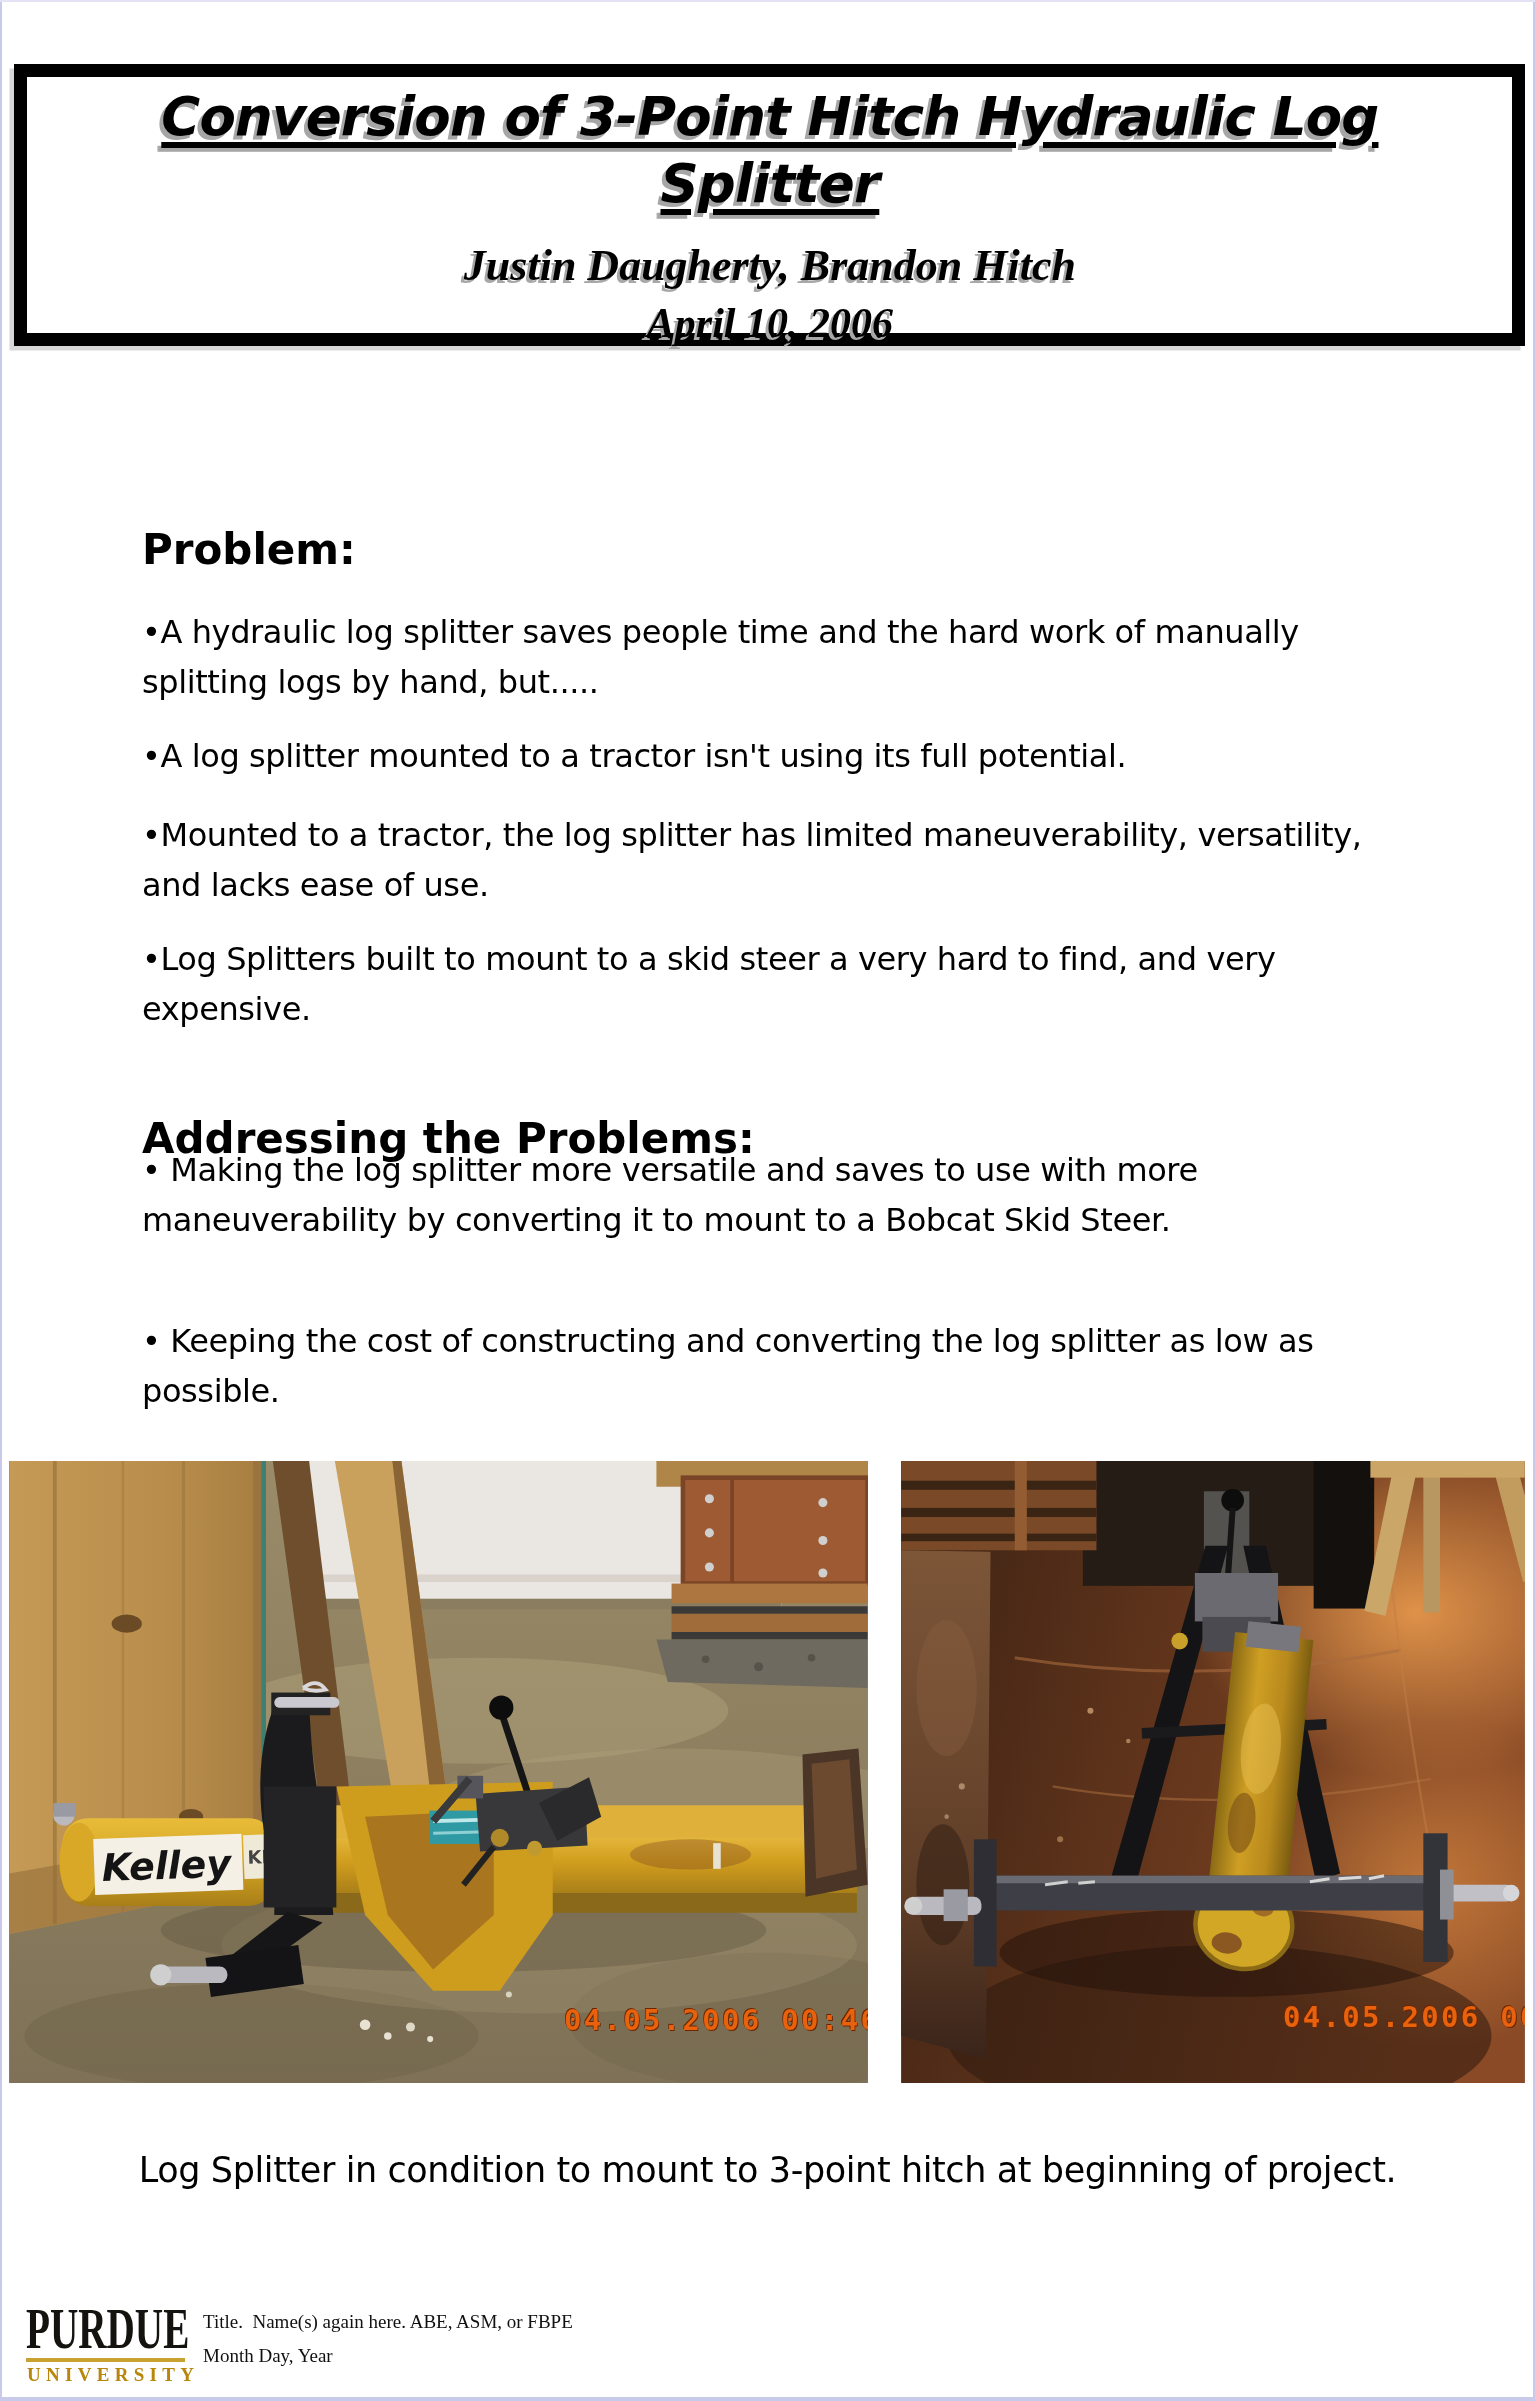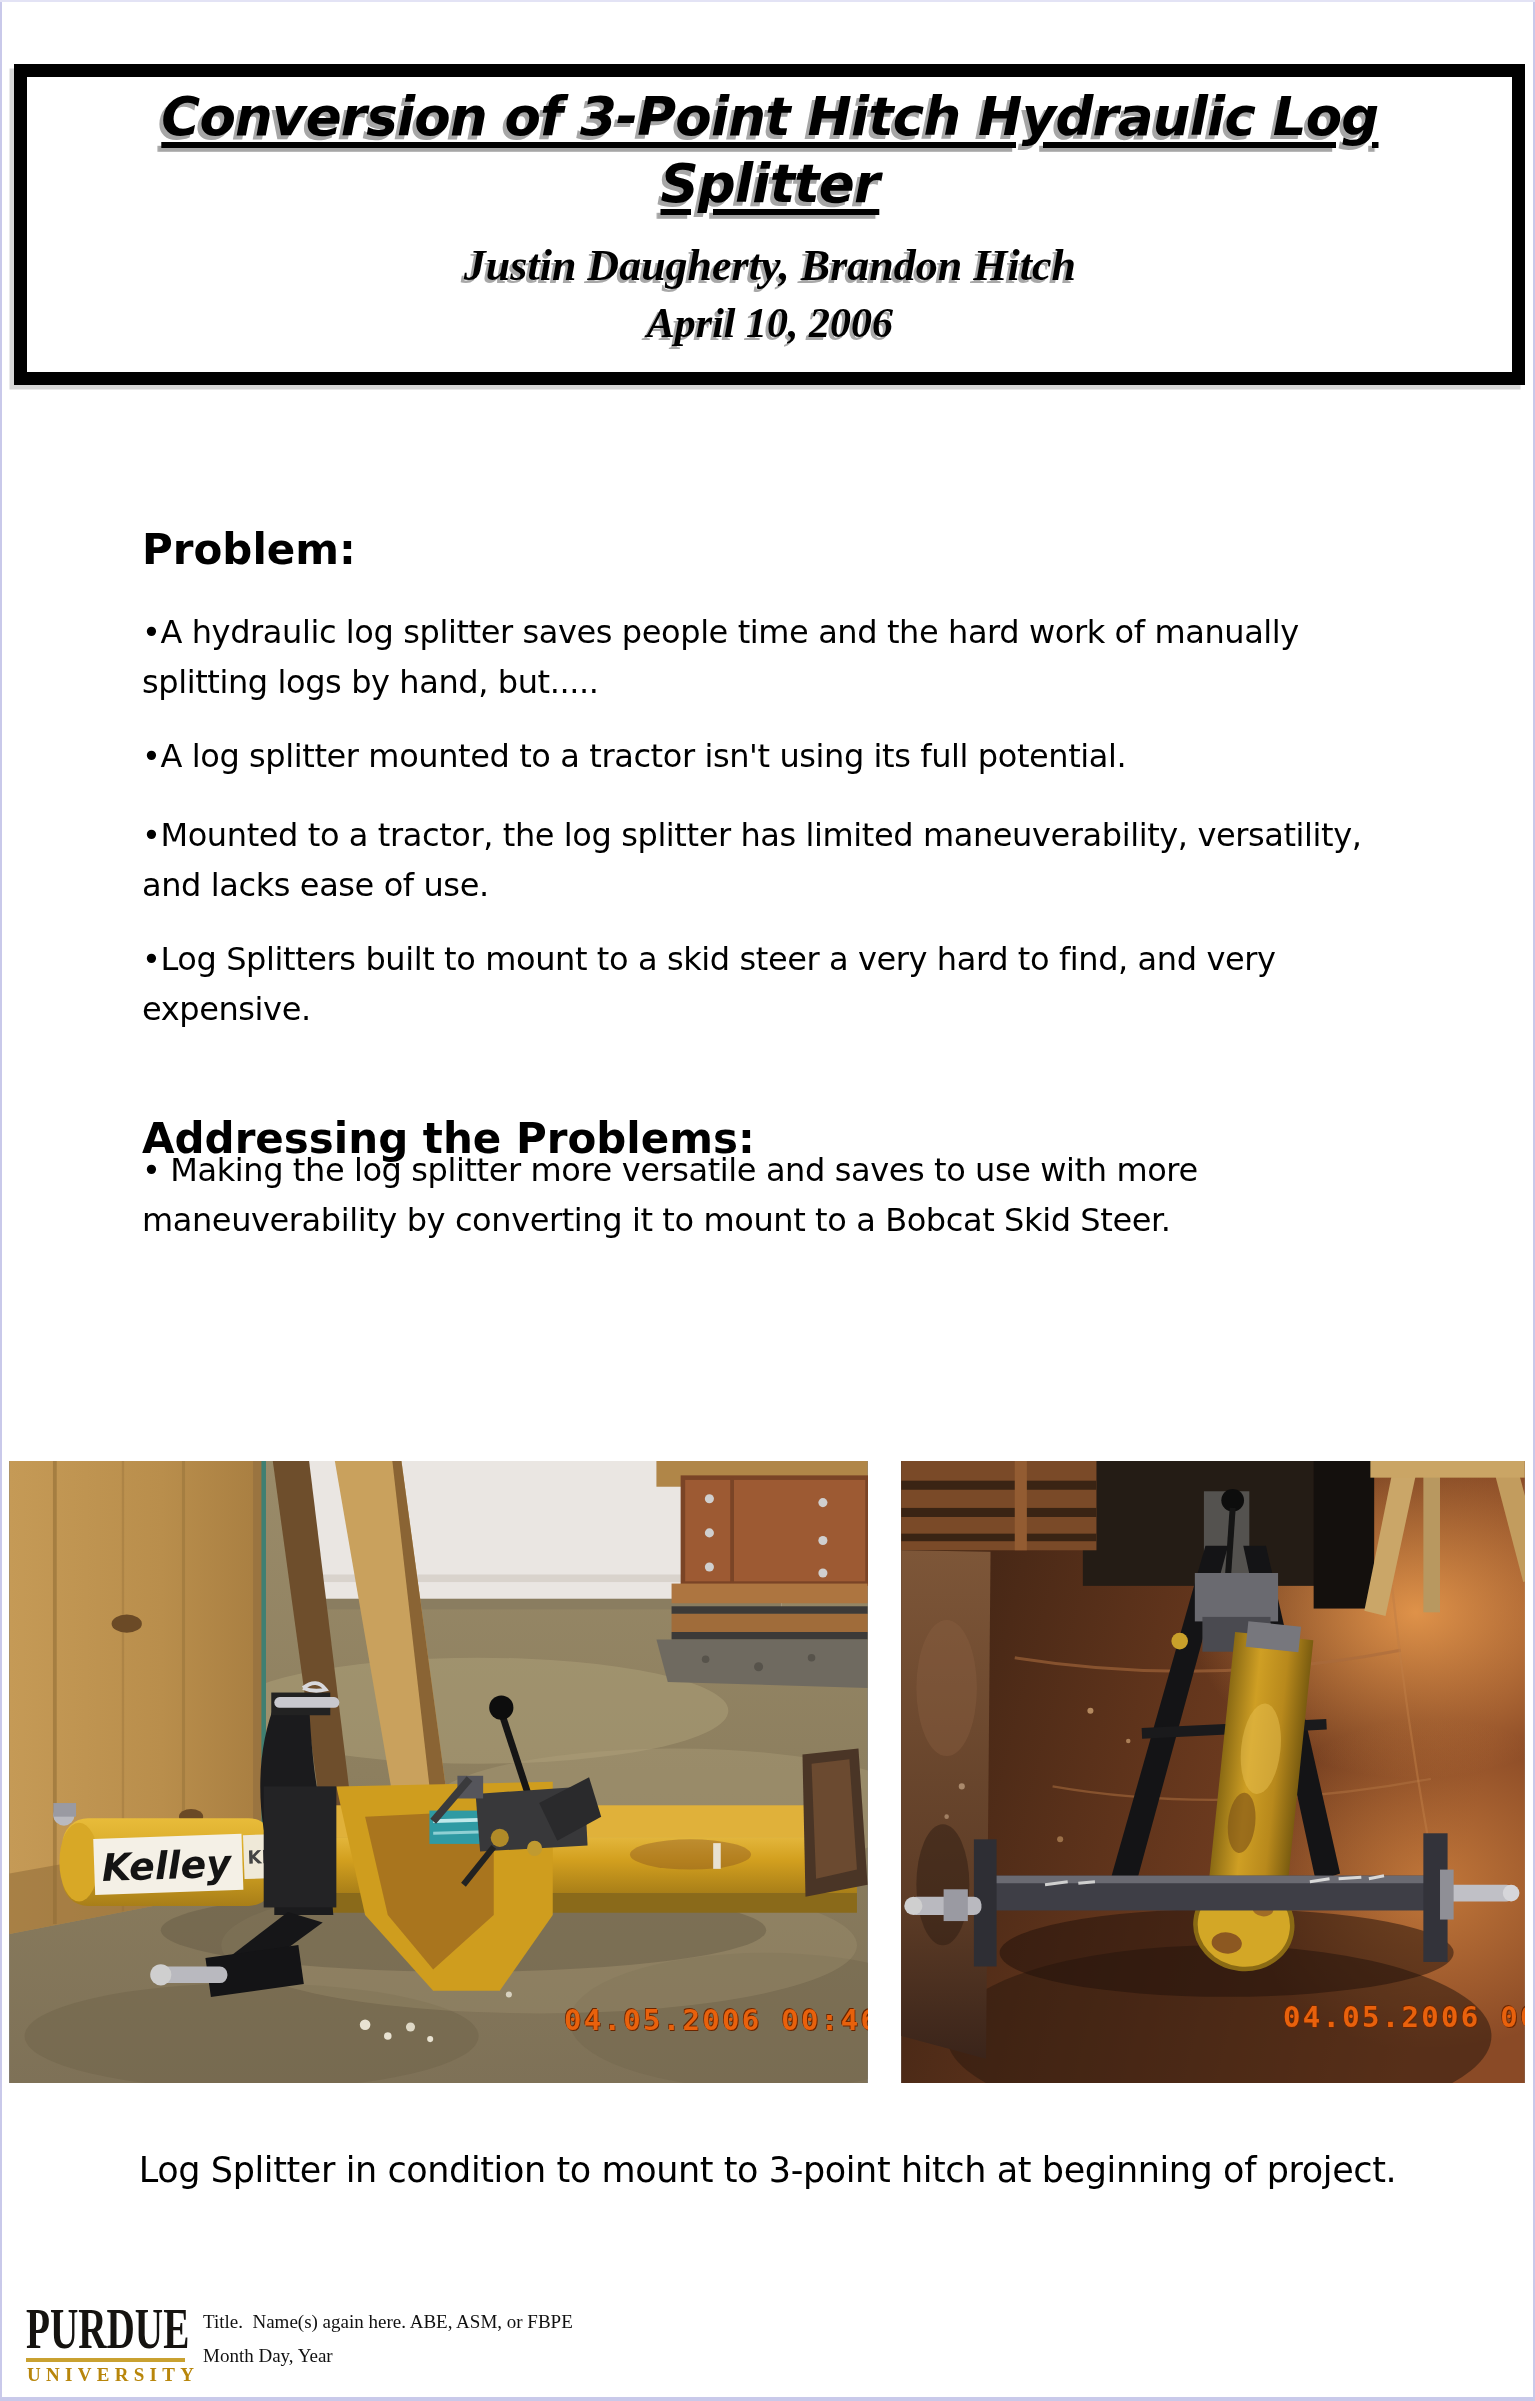--- a/index.html
+++ b/index.html
@@ -8,21 +8,21 @@
     overflow:hidden;font-family:"DejaVu Sans",sans-serif;color:#000;
   }
   .edge{position:absolute;background:#c9c9ea;z-index:50;}
   #edge-left{left:0;top:0;width:2.3px;height:2401px;}
   #edge-right{right:0;top:0;width:2.3px;height:2401px;}
   #edge-bottom{left:0;bottom:0;width:1535px;height:3.8px;}
   #edge-top{left:0;top:0;width:1535px;height:1.5px;background:#e3e3f5;}
 
   
   .title-box{
-    position:absolute;left:14.4px;top:64px;width:1511px;height:321px;
+    position:absolute;left:14.4px;top:64px;width:1511px;height:282px;
     border:13.6px solid #000;background:#fff;box-sizing:border-box;
     box-shadow:-4.5px 4.5px 0 rgba(140,140,140,.35);
     display:flex;flex-direction:column;align-items:center;
   }
   .poster-title{
     margin-top:6px;max-width:1378px;text-align:center;
     font:italic bold 53px/67px "DejaVu Sans",sans-serif;
     letter-spacing:-0.8px;
     text-decoration:underline;text-decoration-thickness:6px;text-underline-offset:6.8px;
     text-shadow:-3.8px 3.8px 0 #a6a6a6;
@@ -102,20 +102,21 @@
   </div>
 
   <div id="h-problem" class="h-sec">Problem:</div>
   <div id="p1" class="bullet-p">•A hydraulic log splitter saves people time and the hard work of manually splitting logs by hand, but.....</div>
   <div id="p3" class="bullet-p">•Mounted to a tractor, the log splitter has limited maneuverability, versatility, and lacks ease of use.</div>
   <div id="p2" class="bullet-p">•A log splitter mounted to a tractor isn't using its full potential.</div>
   <div id="p4" class="bullet-p">•Log Splitters built to mount to a skid steer a very hard to find, and very expensive.</div>
 
   <div id="h-address" class="h-sec">Addressing the Problems:</div>
   <div id="p5" class="bullet-p">• Making the log splitter more versatile and saves to use with more maneuverability by converting it to mount to a Bobcat Skid Steer.</div>
+  <div id="p6" class="bullet-p">• Keeping the cost of constructing and converting the log splitter as low as possible.</div>
 
   <div id="photo-left" class="photo">
     <svg width="859" height="622" viewBox="0 0 1134 822">
       <defs>
         <linearGradient id="floorL" x1="0" y1="0" x2="0" y2="1">
           <stop offset="0" stop-color="#9a8b69"></stop>
             <stop offset="0.5" stop-color="#8d7f5f"></stop>
             <stop offset="1" stop-color="#7e7157"></stop>
         </linearGradient>
         <linearGradient id="plyL" x1="0" y1="0" x2="1" y2="0">

